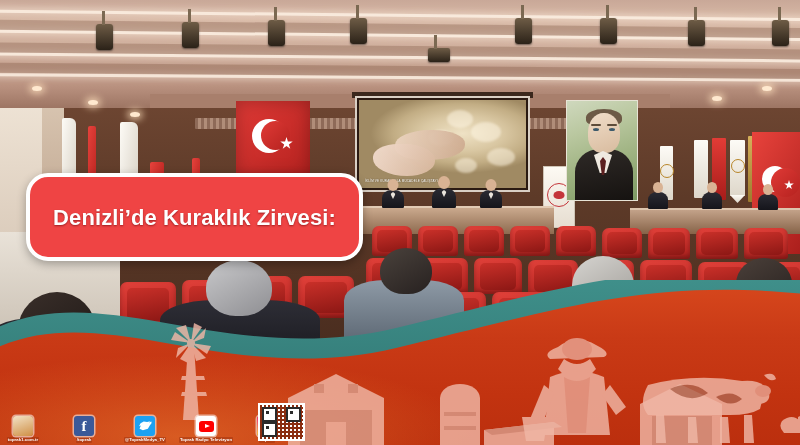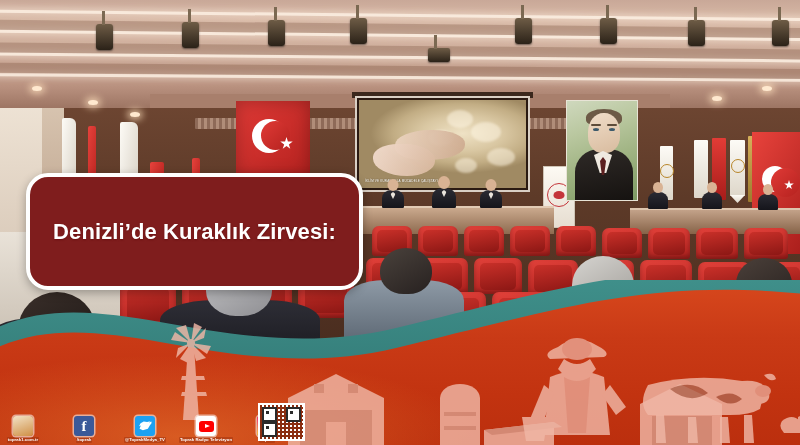--- a/index.html
+++ b/index.html
@@ -118,22 +118,22 @@
     background:linear-gradient(170deg,#e2413a,#ab1f1c);box-shadow:inset 0 -3px 5px rgba(0,0,0,.28);}
   .seat-in{position:absolute;left:12%;top:14%;width:76%;height:74%;border-radius:5px;
     background:linear-gradient(170deg,#c93029,#8c1714);}
   .head{position:absolute;border-radius:50% 50% 45% 45%;}
   .shoulders{position:absolute;border-radius:34% 34% 0 0;}
 
   .floorlight{position:absolute;left:0;top:232px;width:120px;height:113px;
     background:linear-gradient(180deg,#e9e2d8,#c9bfb2);}
 
   
-  .badge{position:absolute;left:26px;top:173px;width:337px;height:117px;
-    background:#7f1d1d;border:4px solid #ffffff;border-radius:22px;box-sizing:border-box;
+  .badge{position:absolute;left:26px;top:173px;width:337px;height:88px;
+    background:#ef4444;border:4px solid #ffffff;border-radius:22px;box-sizing:border-box;
     box-shadow:0 3px 10px rgba(0,0,0,.30);
     display:flex;align-items:center;justify-content:center;}
   .badge-txt{color:#fff;font-size:22px;line-height:29px;font-weight:600;text-align:center;
     text-shadow:0 1px 2px rgba(90,0,8,.55);letter-spacing:.1px;padding:0 10px;}
 
   
   .band{position:absolute;left:0;bottom:0;width:800px;height:165px;overflow:hidden;}
   .band-fill{position:absolute;left:-4px;bottom:0;width:808px;height:165px;
     background:linear-gradient(180deg,#d8481d 0%,#c93a16 35%,#c23310 70%,#bb2f0e 100%);
     -webkit-clip-path:path("M0,56 C110,6 230,96 400,56 C560,18 650,-14 808,2 L808,170 L0,170 Z");

